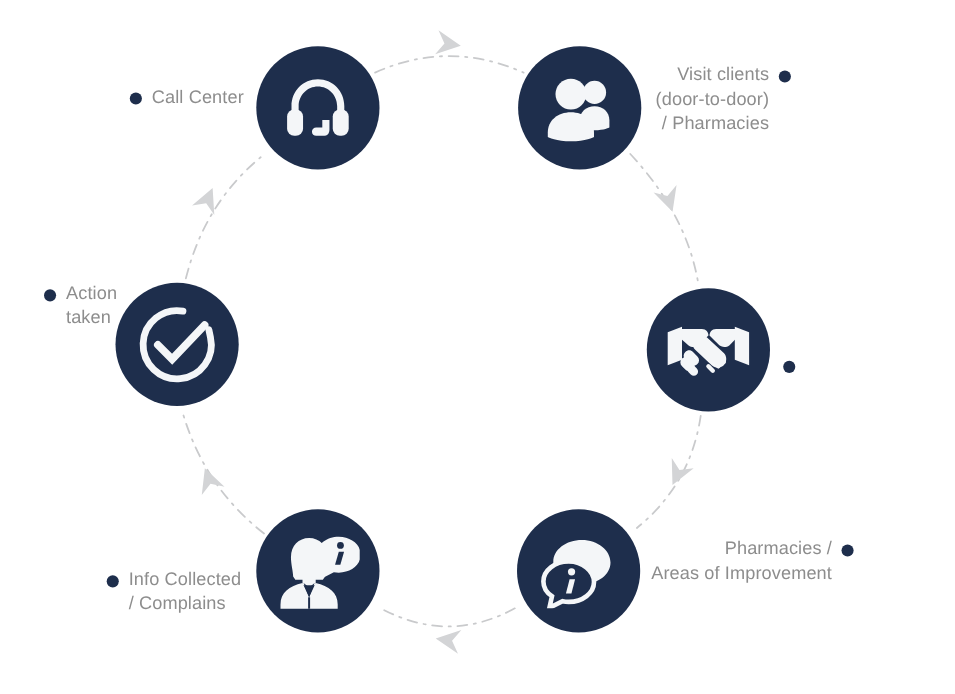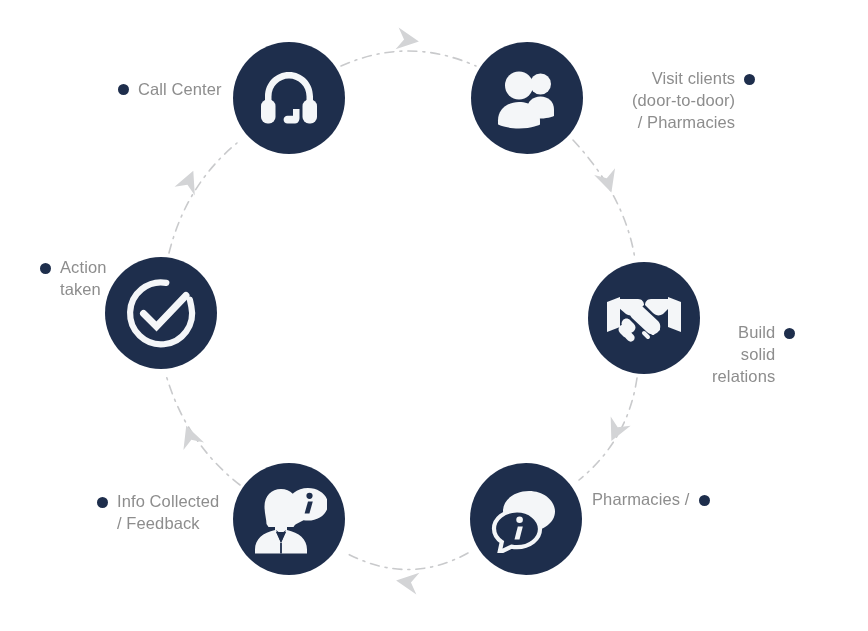--- a/index.html
+++ b/index.html
@@ -157,21 +157,21 @@
                  C61 35.5 55 30.5 47.5 30.5 Z"></path>
 
         <circle cx="26" cy="19.5" r="14"></circle>
 
         <path d="M26 36 C14 36 5 43.5 5 54.5 L5 58.5
                  C5 58.5 13 62.5 26 62.5 C39 62.5 47 58.5 47 58.5 L47 54.5
                  C47 43.5 38 36 26 36 Z"></path>
       </svg>
     </span>
   </div>
-  <div class="label label-right" style="left:596px; top:68px;margin-left:36px;">
+  <div class="label label-right" style="left:596px; top:58px;">
     <div class="label-row">
       <span class="ltext">
         <span class="lline">Visit clients</span>
         <span class="lline">(door-to-door)</span>
         <span class="lline">/ Pharmacies</span>
       </span>
       <span class="bullet" style="align-self:flex-start; margin-top:6px;"></span>
     </div>
   </div>
 
@@ -200,25 +200,20 @@
         <path d="M21 44 C19.5 45.5 19.5 48 21 49.5 L23 51.5
                  C24.5 53 27 53 28.5 51.5 C30 50 30 47.5 28.5 46 L26.5 44
                  C25 42.5 22.5 42.5 21 44 Z"></path>
 
         <path d="M44 40 L48 44 M49 36 L53 40 M39 44 L43 48" stroke="#f4f6f8" stroke-width="4" stroke-linecap="round" fill="none"></path>
       </svg>
     </span>
   </div>
   <div class="label label-right" style="left:712px; top:322px;">
     <div class="label-row">
-      <span class="ltext">
-        <span class="lline">Build</span>
-        <span class="lline">solid</span>
-        <span class="lline">relations</span>
-      </span>
       <span class="bullet" style="align-self:flex-start; margin-top:6px;"></span>
     </div>
   </div>
 
   <div class="node" style="left:470px; top:463px;">
     <span>
       <svg width="74" height="68" viewBox="0 0 74 68" fill="none">
 
         <path d="M40 6 C25.6 6 14 14.8 14 25.8 C14 31.6 17.2 36.8 22.3 40.4
                  L20.2 52 L32.4 45.4 C34.8 45.9 37.3 46.2 40 46.2
@@ -232,20 +227,21 @@
           <circle cx="30.6" cy="34.8" r="3.3"></circle>
           <path d="M25.5 54.5 L28.8 41.5 L33.8 41.5 L30.5 54.5 Z"></path>
         </g>
       </svg>
     </span>
   </div>
   <div class="label label-right" style="left:592px; top:489px;">
     <div class="label-row">
       <span class="ltext">
         <span class="lline">Pharmacies /</span>
+        <span class="lline">Areas of Improvement</span>
       </span>
       <span class="bullet" style="align-self:flex-start; margin-top:6px;"></span>
     </div>
   </div>
 
   <div class="node" style="left:233px; top:463px;">
     <span>
       <svg width="76" height="72" viewBox="0 0 76 72" fill="none">
 
         <path d="M30 6 C20.5 6 13.5 13 13.5 23.5 C13.5 30 15.5 36.5 15.5 41
@@ -264,26 +260,26 @@
                  L41.5 43 L52.5 37.3 C53.9 37.5 55.4 37.6 57 37.6
                  C68 37.6 77 30.4 77 21.3 C77 12.2 68 5 57 5 Z" fill="#f4f6f8"></path>
 
         <g fill="#1e2e4c">
           <circle cx="58.5" cy="12.8" r="3.1"></circle>
           <path d="M53.6 30.5 L57 18.5 L61.8 18.5 L58.4 30.5 Z"></path>
         </g>
       </svg>
     </span>
   </div>
-  <div class="label label-left" style="left:97px; top:491px;">
+  <div class="label label-left" style="left:97px; top:517px;">
     <div class="label-row">
       <span class="bullet" style="align-self:flex-start; margin-top:6px;"></span>
       <span class="ltext">
         <span class="lline">Info Collected</span>
-        <span class="lline">/ Feedback</span>
+        <span class="lline">/ Complains</span>
       </span>
     </div>
   </div>
 
   <div class="node" style="left:105px; top:257px;">
     <span>
       <svg width="74" height="74" viewBox="0 0 74 74" fill="none" stroke="#f4f6f8" stroke-width="6.2" stroke-linecap="round">
 
         <path d="M48.5 8.6 A 31 31 0 1 0 68 37 L68 30" transform="rotate(-12 37 37)"></path>
 

